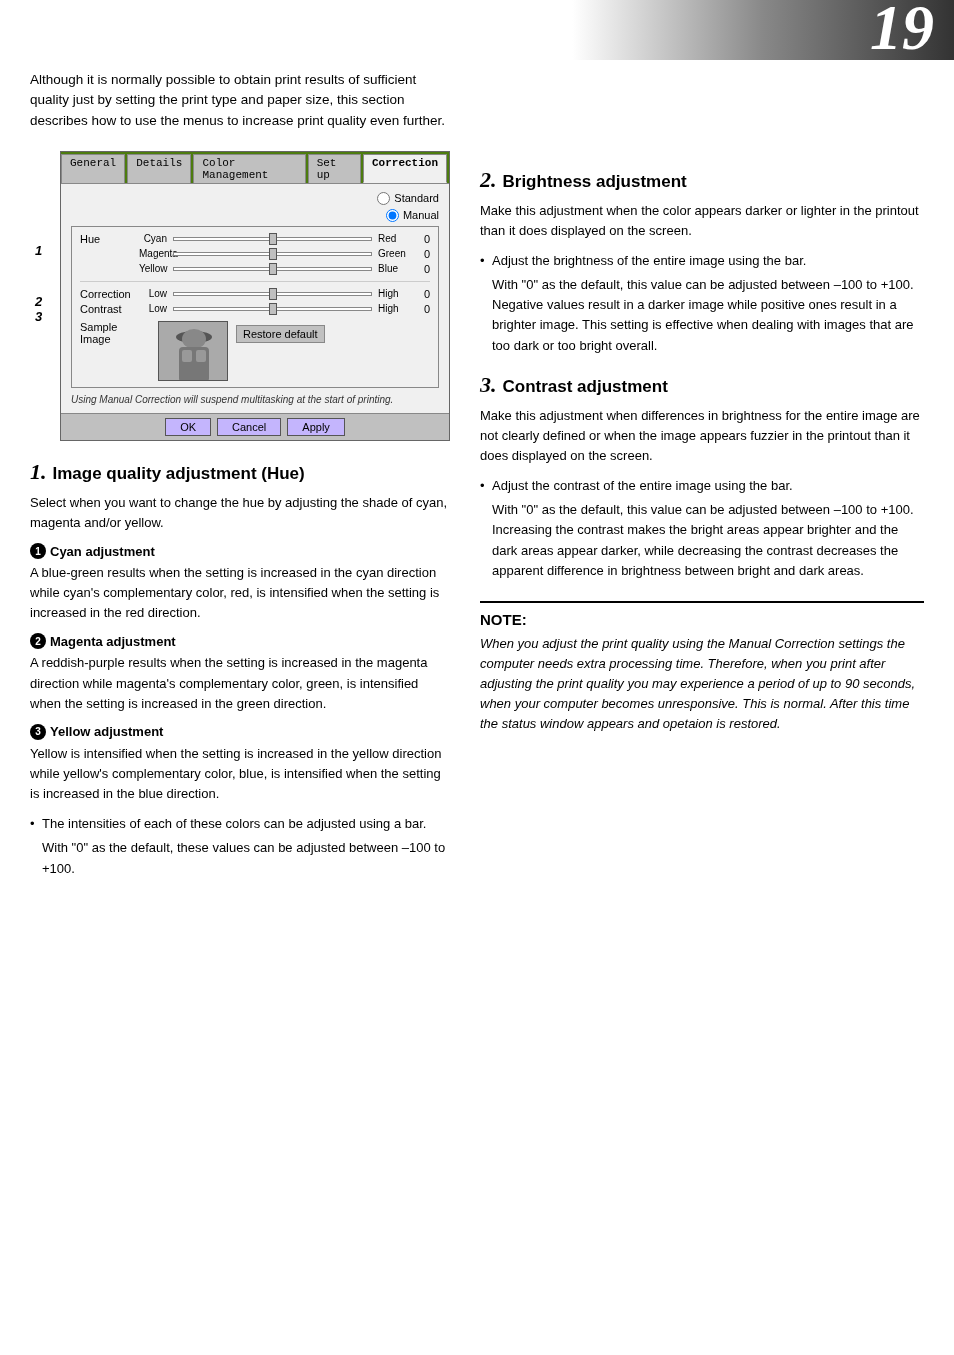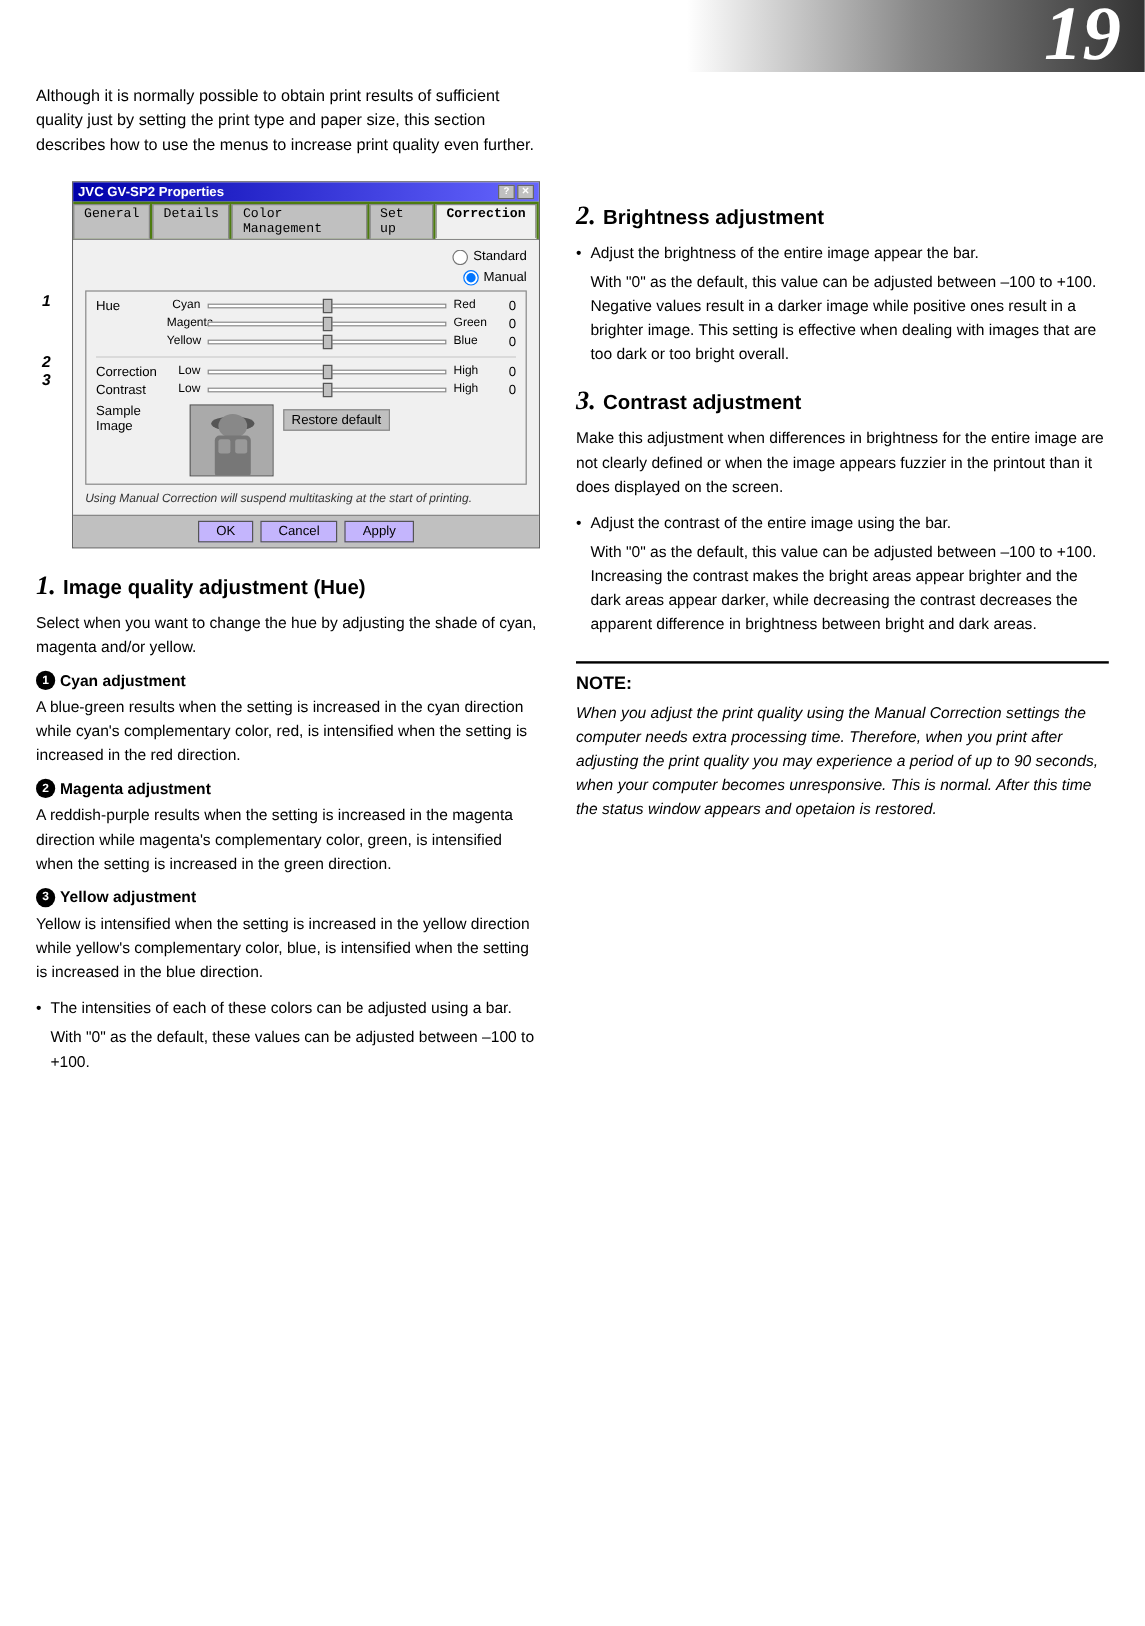--- a/index.html
+++ b/index.html
@@ -384,27 +384,20 @@
 
     <div class="left-col">
 
       <div class="dialog-container">
         <span class="marker-1">1</span>
         <span class="marker-2">2</span>
         <span class="marker-3">3</span>
 
         <div class="dialog-box">
 
-          <div class="dialog-titlebar">
-            <span>JVC GV-SP2 Properties</span>
-            <div class="dialog-titlebar-btns">
-              <div class="title-btn">?</div>
-              <div class="title-btn">✕</div>
-            </div>
-          </div>
 
           <div class="dialog-tabs">
             <div class="dialog-tab">General</div>
             <div class="dialog-tab">Details</div>
             <div class="dialog-tab">Color Management</div>
             <div class="dialog-tab">Set up</div>
             <div class="dialog-tab active">Correction</div>
           </div>
 
           <div class="dialog-body">
@@ -532,21 +525,22 @@
       </div>
     </div>
 
     <div class="right-col">
 
       <div class="section">
         <div class="section-heading">
           <span class="section-num">2.</span>
           <span>Brightness adjustment</span>
         </div>
-        <div class="bullet-item">Adjust the brightness of the entire image appear the bar.</div>
+        <p class="section-body">Make this adjustment when the color appears darker or lighter in the printout than it does displayed on the screen.</p>
+        <div class="bullet-item">Adjust the brightness of the entire image using the bar.</div>
         <p class="section-body" style="padding-left:12px; margin-top:4px;">With "0" as the default, this value can be adjusted between –100 to +100. Negative values result in a darker image while positive ones result in a brighter image. This setting is effective when dealing with images that are too dark or too bright overall.</p>
       </div>
 
       <div class="section" style="margin-top:16px;">
         <div class="section-heading">
           <span class="section-num">3.</span>
           <span>Contrast adjustment</span>
         </div>
         <p class="section-body">Make this adjustment when differences in brightness for the entire image are not clearly defined or when the image appears fuzzier in the printout than it does displayed on the screen.</p>
         <div class="bullet-item">Adjust the contrast of the entire image using the bar.</div>

